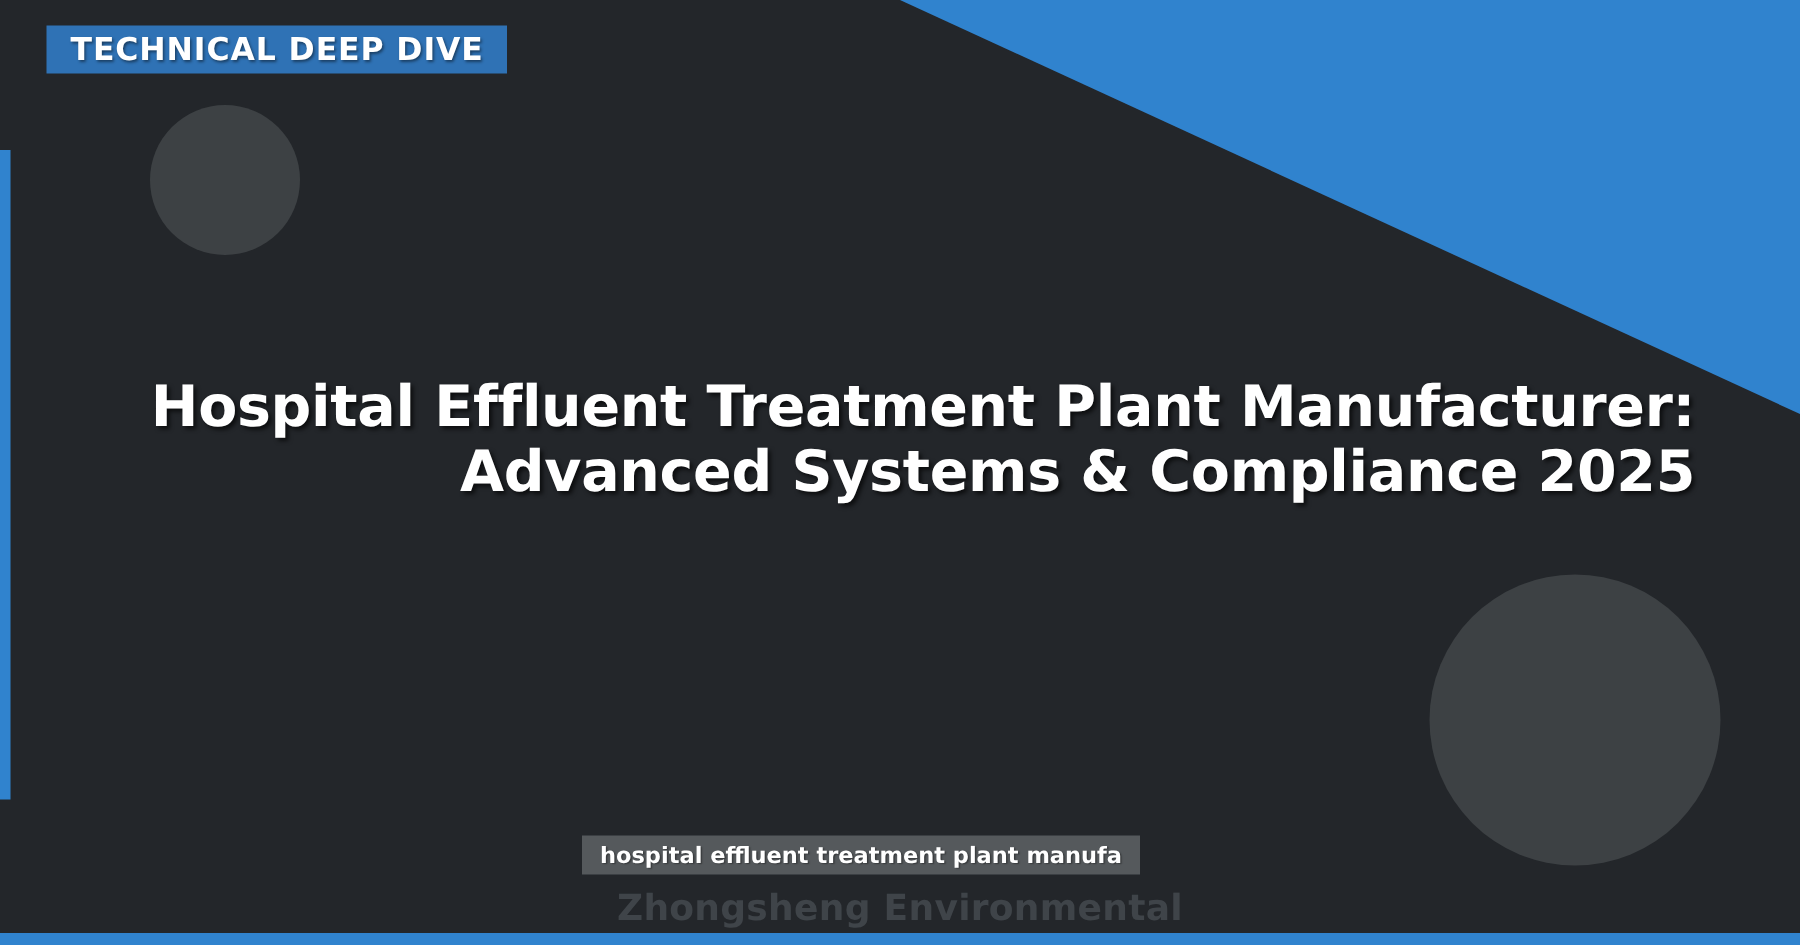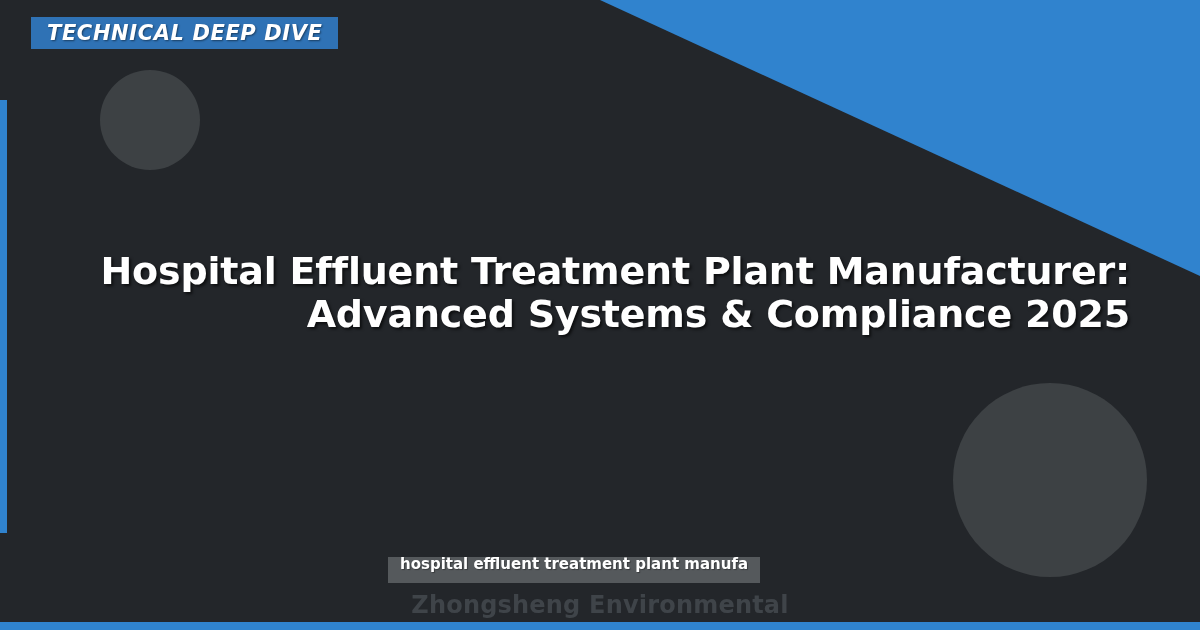--- a/index.html
+++ b/index.html
@@ -74,21 +74,20 @@
     box-sizing: border-box;
   }
   .eyebrow-badge-label {
     color: #ffffff;
     font-size: 21px;
     font-weight: bold;
     letter-spacing: 0.6px;
     line-height: 1;
     text-shadow: 1px 1px 2px rgba(0,0,0,0.45);
     white-space: nowrap;
-    font-style: italic;
   }
 
   
   .headline-wrap {
     position: absolute;
     left: 0;
     top: 250px;
     width: 1200px;
     padding: 0 70px;
     box-sizing: border-box;
@@ -106,20 +105,21 @@
   }
 
   
   .keyword-chip {
     position: absolute;
     left: 388px;
     top: 557px;
     height: 26px;
     padding: 0 12px;
     display: flex;
+    align-items: center;
     background: #55595c;
     box-sizing: border-box;
   }
   .keyword-chip-label {
     color: #ffffff;
     font-size: 15px;
     font-weight: bold;
     line-height: 1;
     white-space: nowrap;
     text-shadow: 1px 1px 1px rgba(0,0,0,0.35);

